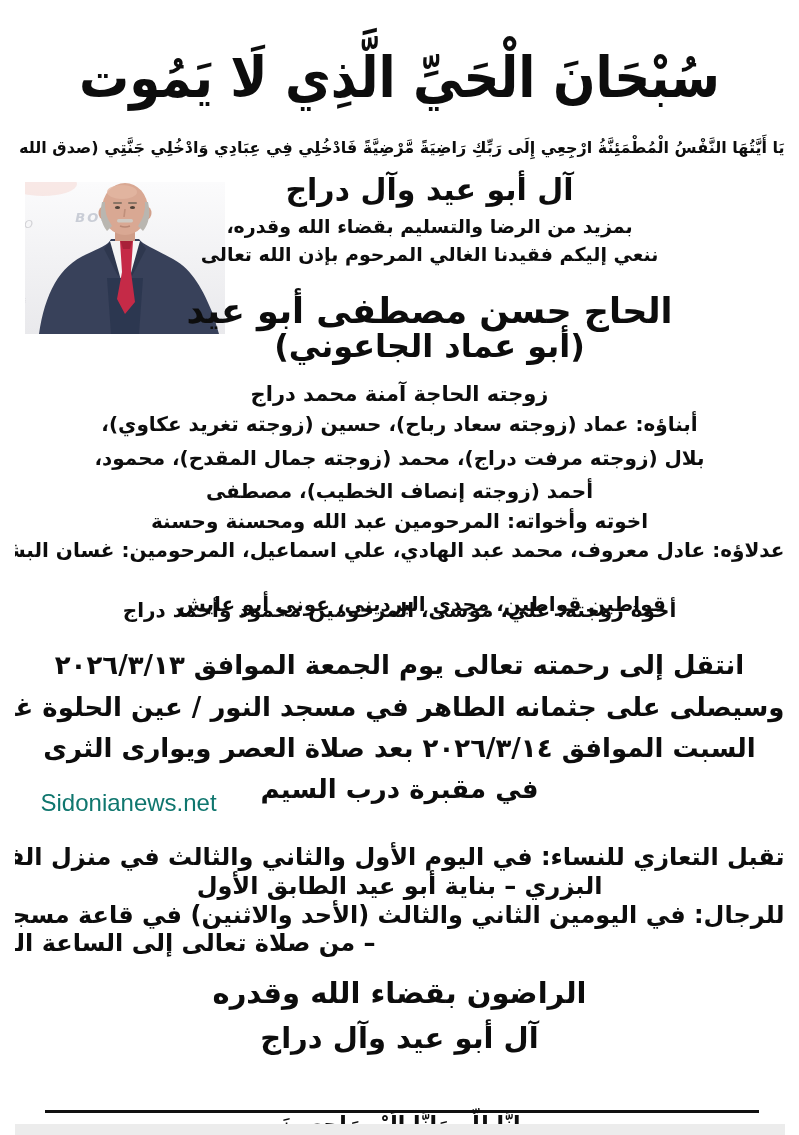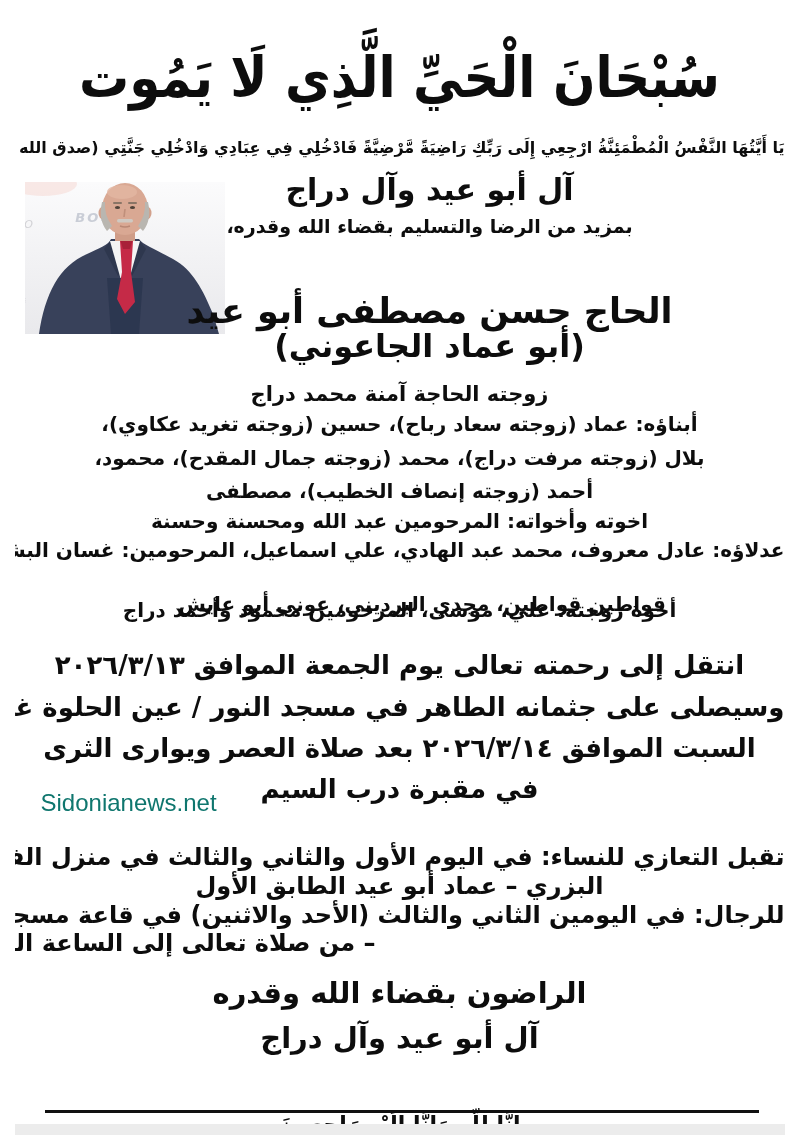--- a/index.html
+++ b/index.html
@@ -126,41 +126,42 @@
       <ellipse cx="92.5" cy="25.5" rx="2.6" ry="1.6" fill="#4f4239"></ellipse>
       <ellipse cx="107.5" cy="25.5" rx="2.6" ry="1.6" fill="#4f4239"></ellipse>
       <path d="M 100 27 L 99 35" stroke="#c08f7b" stroke-width="1.6" fill="none"></path>
       <rect x="92" y="37" width="16" height="3.4" rx="1.7" fill="#cfc9c2"></rect>
       <path d="M 95 44 Q 100 46 105 44" stroke="#b98875" stroke-width="1.4" fill="none"></path>
     </svg>
   </div>
 
   <div class="abs ctr-off families-title">آل أبو عيد وآل دراج</div>
   <div class="abs ctr-off eulogy-1">بمزيد من الرضا والتسليم بقضاء الله وقدره،</div>
+  <div class="abs ctr-off eulogy-2">ننعي إليكم فقيدنا الغالي المرحوم بإذن الله تعالى</div>
   <div class="abs ctr-off deceased-name">الحاج حسن مصطفى أبو عيد</div>
   <div class="abs ctr-off kunya">(أبو عماد الجاعوني)</div>
 
   <div class="abs ctr wife-line">زوجته الحاجة آمنة محمد دراج</div>
   <div class="abs ctr fam sons-1">أبناؤه: عماد (زوجته سعاد رباح)، حسين (زوجته تغريد عكاوي)،</div>
   <div class="abs ctr fam sons-2">بلال (زوجته مرفت دراج)، محمد (زوجته جمال المقدح)، محمود،</div>
   <div class="abs ctr fam sons-3">أحمد (زوجته إنصاف الخطيب)، مصطفى</div>
   <div class="abs ctr fam siblings">اخوته وأخواته: المرحومين عبد الله ومحسنة وحسنة</div>
   <div class="abs ctr fam inlaws-1">عدلاؤه: عادل معروف، محمد عبد الهادي، علي اسماعيل، المرحومين: غسان البشناق،</div>
   <div class="abs ctr fam inlaws-2">قواطين قواطين، مجدي البرديني، عوني أبو عايش</div>
   <div class="abs ctr fam wife-brothers">أخوة زوجته: علي، موسى، المرحومين محمود وأحمد دراج</div>
 
   <div class="abs ctr funeral funeral-1">انتقل إلى رحمته تعالى يوم الجمعة الموافق ٢٠٢٦/٣/١٣</div>
   <div class="abs ctr funeral funeral-2">وسيصلى على جثمانه الطاهر في مسجد النور / عين الحلوة غداً</div>
   <div class="abs ctr funeral funeral-3">السبت الموافق ٢٠٢٦/٣/١٤ بعد صلاة العصر ويوارى الثرى</div>
   <div class="abs ctr funeral funeral-4">في مقبرة درب السيم</div>
 
   <div class="abs watermark">Sidonianews.net</div>
 
   <div class="abs ctr cond women-1">تقبل التعازي للنساء: في اليوم الأول والثاني والثالث في منزل الفقيد الكائن مقابل مدرسة</div>
-  <div class="abs ctr cond women-2">البزري – عماد أبو عيد الطابق الأول</div>
+  <div class="abs ctr cond women-2">البزري – بناية أبو عيد الطابق الأول</div>
   <div class="abs ctr cond men-1">للرجال: في اليومين الثاني والثالث (الأحد والاثنين) في قاعة مسجد الحريري</div>
   <div class="abs cond men-2">– من صلاة تعالى إلى الساعة الرابعة عصراً.</div>
 
   <div class="abs ctr footer-1">الراضون بقضاء الله وقدره</div>
   <div class="abs ctr footer-2">آل أبو عيد وآل دراج</div>
   <div class="abs ctr footer-verse">إِنَّا لِلّهِ وَإِنَّا إِلَيْهِ رَاجِعونَ</div>
 
   <div class="abs sep-line"></div>
   <div class="abs bottom-bar"></div>
 

